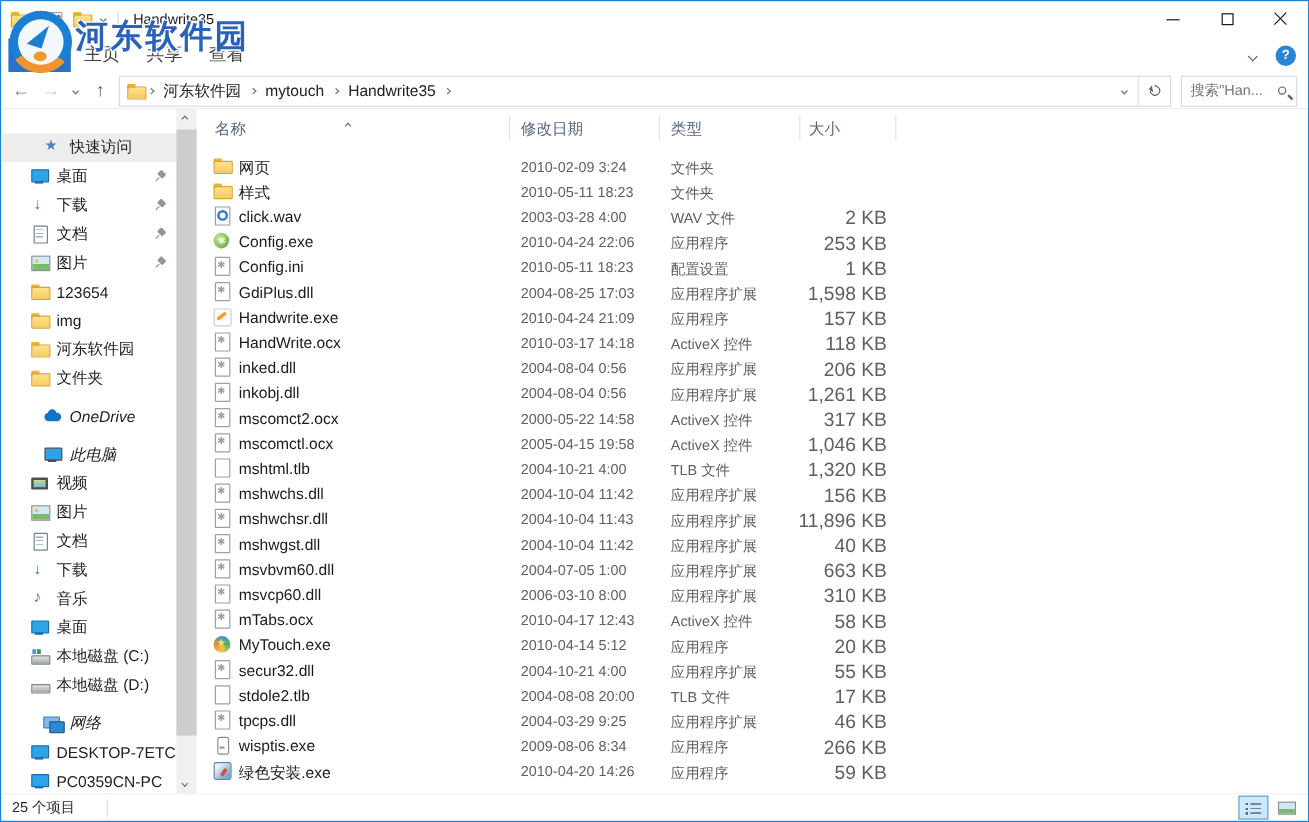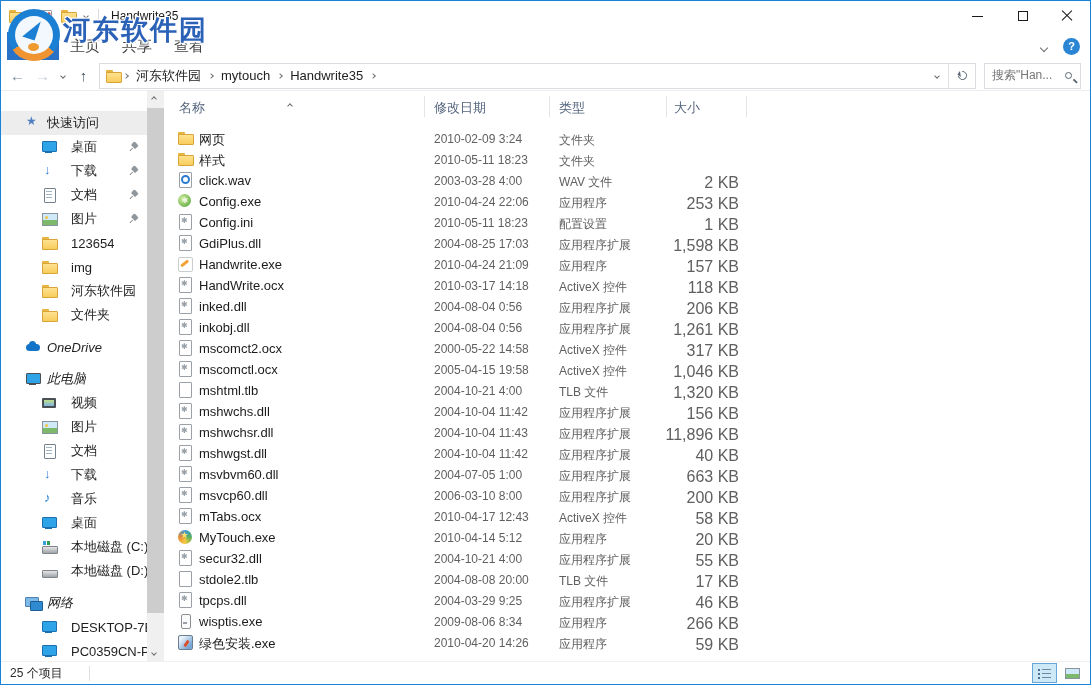--- a/index.html
+++ b/index.html
@@ -54,22 +54,22 @@
   .refresh-ic::after{content:"";position:absolute;left:-2px;top:-4px;border:3px solid transparent;border-right-color:#5a6570;transform:rotate(40deg);}
   .searchbox{width:97px;height:26px;border:1px solid #d9dce0;margin-left:8px;flex:none;display:flex;align-items:center;padding:0 5px 0 7px;background:#fff;}
   .search-text{font-size:12px;color:#767676;flex:1;overflow:hidden;white-space:nowrap;}
   .mag{width:7px;height:7px;border:1.5px solid #5a6570;border-radius:50%;position:relative;flex:none;margin-right:3px;display:block;}
   .mag::after{content:"";position:absolute;left:6.5px;top:6.5px;width:4.5px;height:1.5px;background:#5a6570;transform:rotate(45deg);}
   
   .main{position:absolute;top:90px;left:0;right:0;bottom:23px;display:flex;}
   
   .sidebar{width:163px;position:relative;flex:none;}
   .side-items{position:absolute;left:0;top:0;right:17px;bottom:0;padding-top:20px;overflow:hidden;}
-  .side-item{height:24px;position:relative;display:flex;align-items:center;font-size:13px;color:#1e1e1e;padding-left:24px;white-space:nowrap;}
-  .side-item.lvl1{padding-left:40px;gap:8px;}
+  .side-item{height:24px;position:relative;display:flex;align-items:center;font-size:13px;color:#1e1e1e;padding-left:35px;white-space:nowrap;}
+  .side-item.lvl1{padding-left:24px;}
   .side-item.gap{margin-top:8px;font-style:italic;}
   .side-item.hdr{background:#ededed;}
   .si-label{margin-left:6px;overflow:hidden;}
   .pin{position:absolute;left:126px;top:6px;width:12px;height:12px;transform:rotate(45deg);}
   .pin::before{content:"";position:absolute;left:3px;top:1px;width:6px;height:4.5px;background:#8f969c;border-radius:1px;}
   .pin::after{content:"";position:absolute;left:5.6px;top:6.5px;width:1.5px;height:4.5px;background:#8f969c;}
   .side-scroll{position:absolute;right:0;top:0;bottom:0;width:17px;background:#f0f0f0;}
   .side-scroll .arr{position:absolute;left:5px;}
   .side-scroll .arr.t{top:6px;}
   .side-scroll .arr.b{bottom:6px;}
@@ -541,21 +541,21 @@
             <span class="c-date">2004-07-05 1:00</span>
             <span class="c-type">应用程序扩展</span>
             <span class="c-size">663 KB</span>
           </div>
 
           <div class="frow">
             <span class="fi ficon ic-dll"></span>
             <span class="c-name">msvcp60.dll</span>
             <span class="c-date">2006-03-10 8:00</span>
             <span class="c-type">应用程序扩展</span>
-            <span class="c-size">200 KB</span>
+            <span class="c-size">310 KB</span>
           </div>
 
           <div class="frow">
             <span class="fi ficon ic-dll"></span>
             <span class="c-name">mTabs.ocx</span>
             <span class="c-date">2010-04-17 12:43</span>
             <span class="c-type">ActiveX 控件</span>
             <span class="c-size">58 KB</span>
           </div>
 

